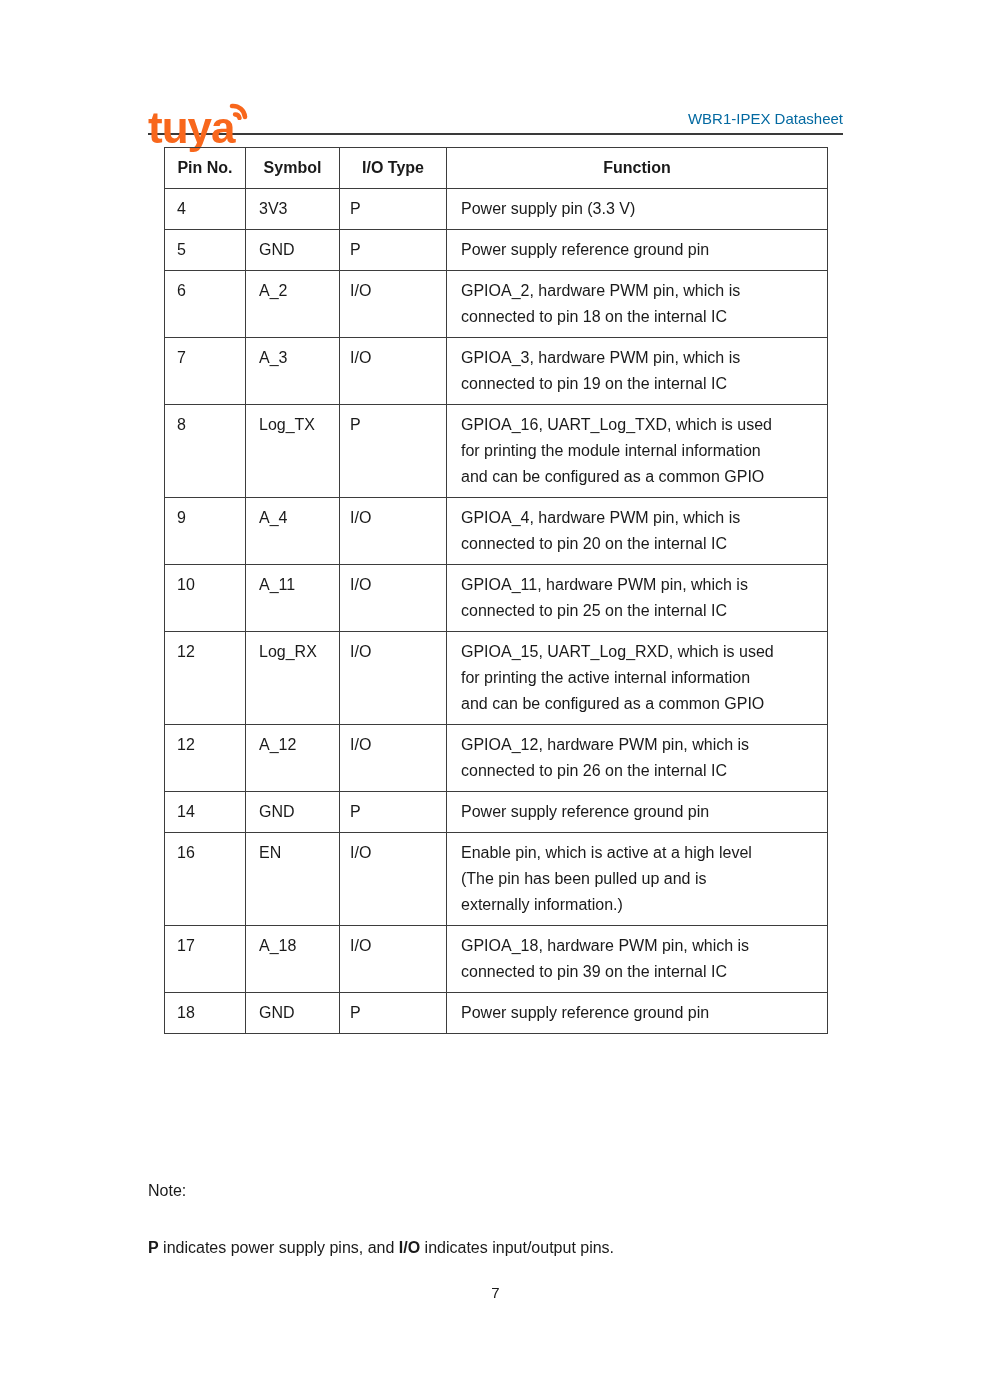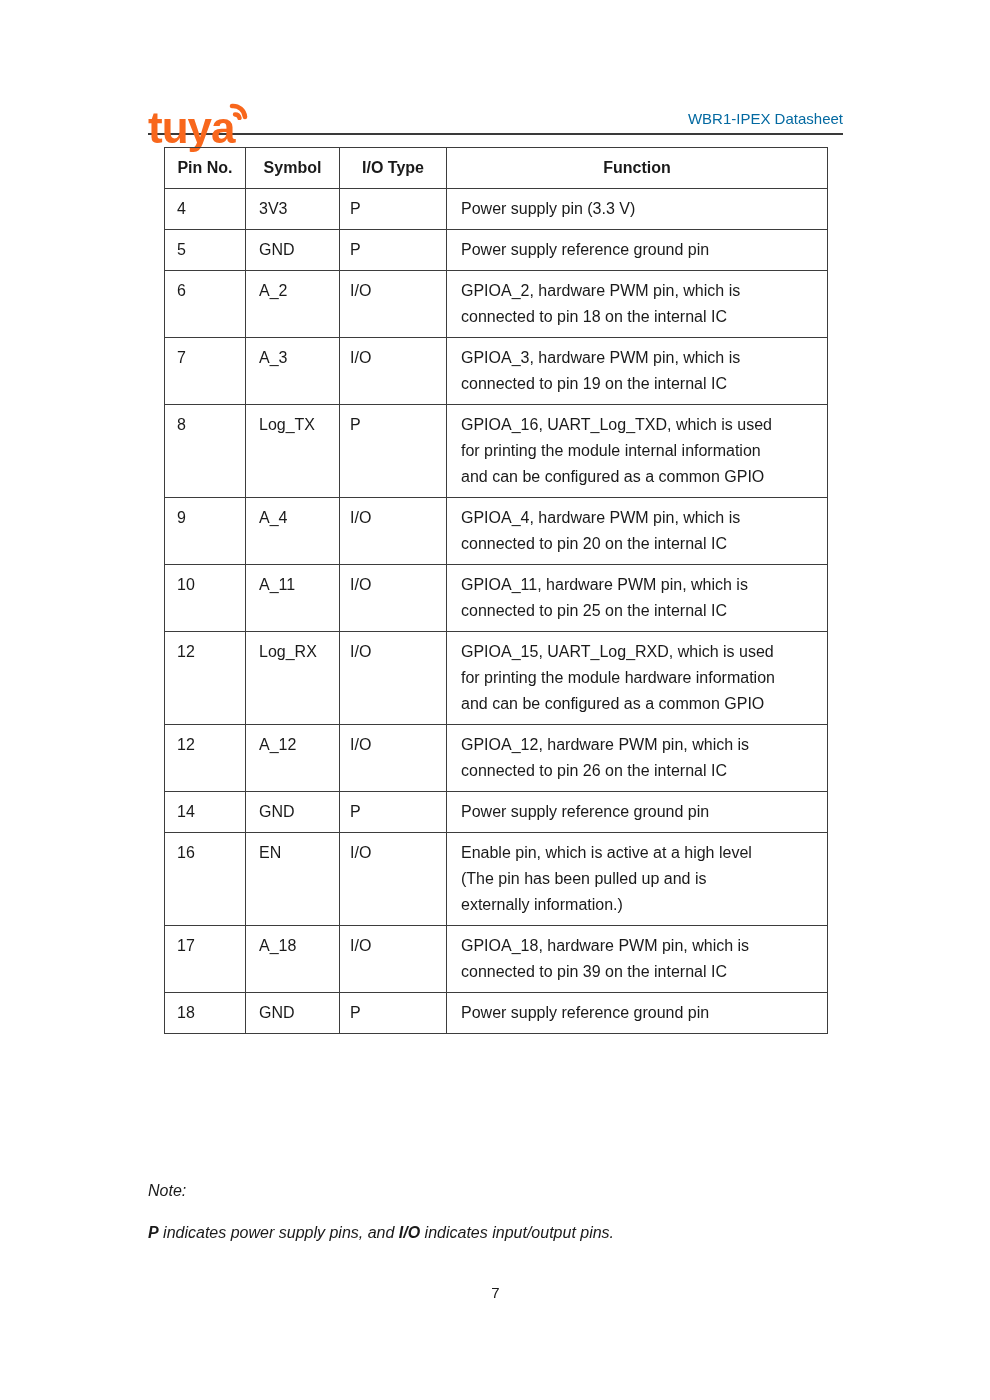--- a/index.html
+++ b/index.html
@@ -90,22 +90,22 @@
   .pin-table td.col-fn     { padding-left: 14px; padding-right: 48px; }
   
   .note {
     position: absolute;
     left: 148px;
     top: 1181px;
     width: 695px;
     font-size: 16px;
     line-height: 20px;
   }
-  .note p { margin: 0; white-space: pre-wrap; font-style: italic; }
-  .note .note-body { margin-top: 22px; }
+  .note p { margin: 0; white-space: pre-wrap; }
+  .note .note-body { margin-top: 37px; }
   .note .b { font-weight: bold; }
   
   .footer {
     position: absolute;
     left: 148px;
     top: 1284px;
     width: 695px;
     text-align: center;
     font-size: 15px;
   }
@@ -182,21 +182,21 @@
         <tr>
           <td class="col-pin">10</td>
           <td class="col-symbol">A_11</td>
           <td class="col-io">I/O</td>
           <td class="col-fn">GPIOA_11, hardware PWM pin, which is connected to pin 25 on the internal IC</td>
         </tr>
         <tr>
           <td class="col-pin">12</td>
           <td class="col-symbol">Log_RX</td>
           <td class="col-io">I/O</td>
-          <td class="col-fn">GPIOA_15, UART_Log_RXD, which is used for printing the module hardware information and can be configured as a common GPIO</td>
+          <td class="col-fn">GPIOA_15, UART_Log_RXD, which is used for printing the active internal information and can be configured as a common GPIO</td>
         </tr>
         <tr>
           <td class="col-pin">12</td>
           <td class="col-symbol">A_12</td>
           <td class="col-io">I/O</td>
           <td class="col-fn">GPIOA_12, hardware PWM pin, which is connected to pin 26 on the internal IC</td>
         </tr>
         <tr>
           <td class="col-pin">14</td>
           <td class="col-symbol">GND</td>

